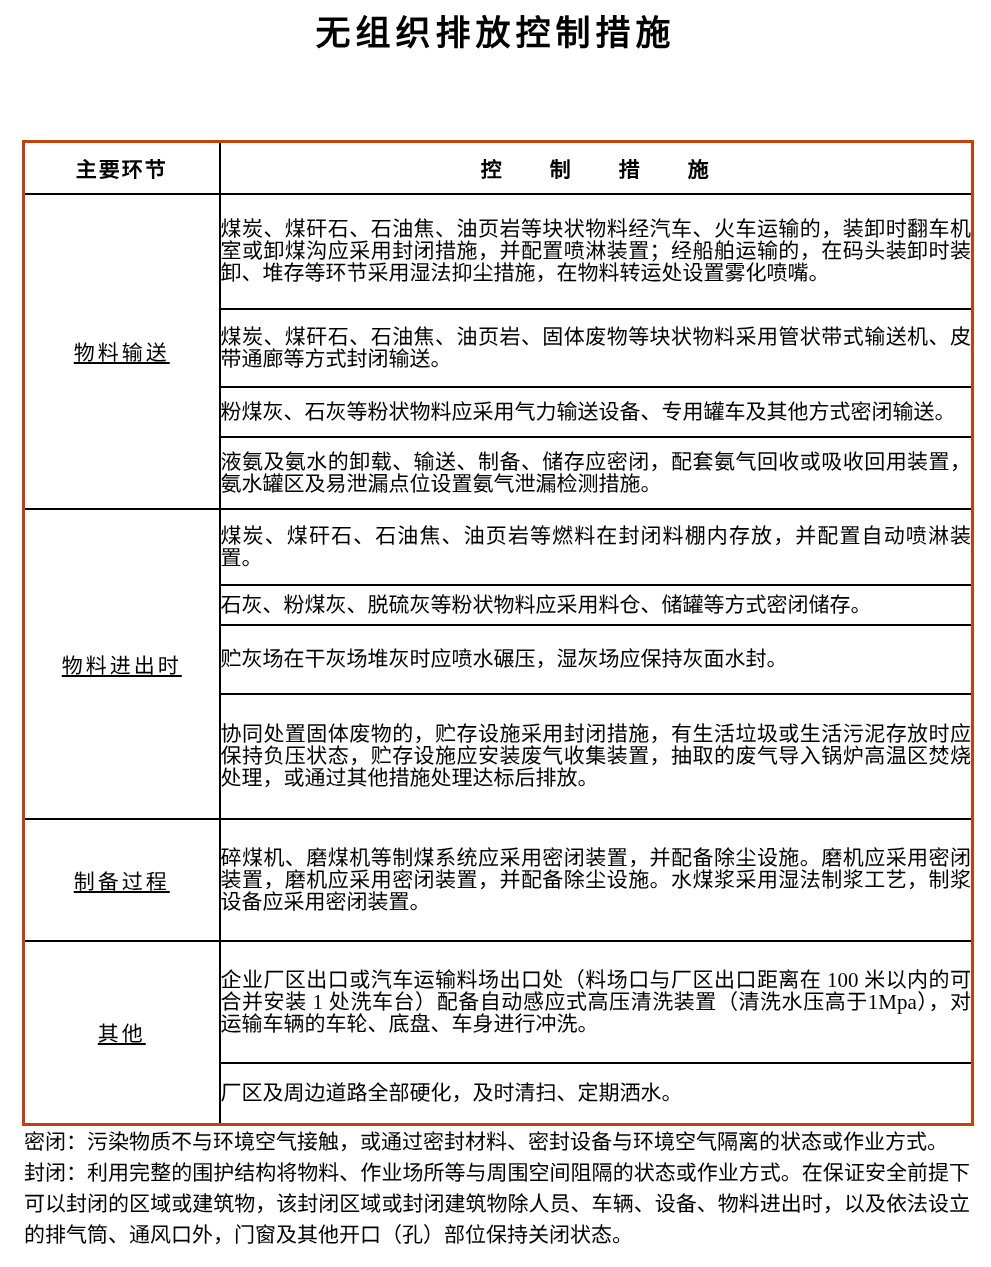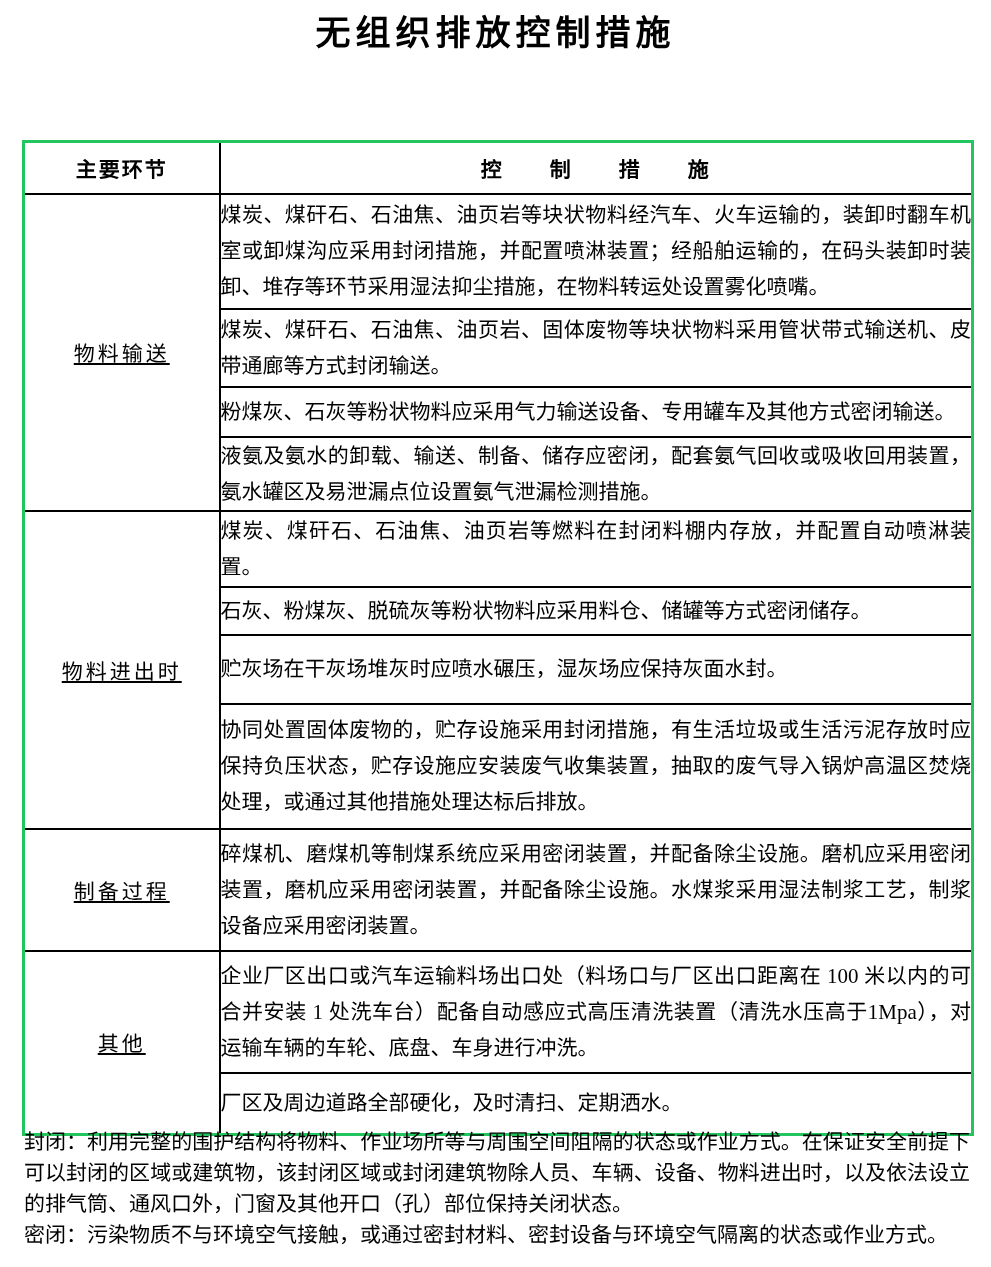--- a/index.html
+++ b/index.html
@@ -28,21 +28,21 @@
     line-height: 42px;
     color: #000000;
   }
   table.measures {
     position: absolute;
     left: 22px;
     top: 140px;
     width: 949px;
     border-collapse: collapse;
     table-layout: fixed;
-    border: 3px solid #22c55e;
+    border: 3px solid #c2410c;
   }
   table.measures th,
   table.measures td {
     border: 2px solid #000000;
     padding: 0;
     vertical-align: middle;
   }
   col.c-stage { width: 196px; }
   col.c-measure { width: 753px; }
   th.hdr {
@@ -55,21 +55,21 @@
   }
   td.stage {
     font-size: 21px;
     text-align: center;
     letter-spacing: 3px;
     color: #000000;
     text-decoration: underline;
   }
   td.measure {
     font-size: 21px;
-    line-height: 36px;
+    line-height: 22px;
     text-align: justify;
     text-justify: inter-ideograph;
     padding: 8px 5px 8px 11px;
     color: #000000;
   }
   .footnotes {
     position: absolute;
     left: 24px;
     top: 1127px;
     width: 946px;
@@ -113,21 +113,21 @@
         <td class="measure">粉煤灰、石灰等粉状物料应采用气力输送设备、专用罐车及其他方式密闭输送。</td>
       </tr>
       <tr style="height:72px">
         <td class="measure">液氨及氨水的卸载、输送、制备、储存应密闭，配套氨气回收或吸收回用装置，氨水罐区及易泄漏点位设置氨气泄漏检测措施。</td>
       </tr>
 
       <tr style="height:76px">
         <td class="stage" rowspan="4">物料进出时</td>
         <td class="measure">煤炭、煤矸石、石油焦、油页岩等燃料在封闭料棚内存放，并配置自动喷淋装置。</td>
       </tr>
-      <tr style="height:48px">
+      <tr style="height:40px">
         <td class="measure">石灰、粉煤灰、脱硫灰等粉状物料应采用料仓、储罐等方式密闭储存。</td>
       </tr>
       <tr style="height:69px">
         <td class="measure">贮灰场在干灰场堆灰时应喷水碾压，湿灰场应保持灰面水封。</td>
       </tr>
       <tr style="height:125px">
         <td class="measure">协同处置固体废物的，贮存设施采用封闭措施，有生活垃圾或生活污泥存放时应保持负压状态，贮存设施应安装废气收集装置，抽取的废气导入锅炉高温区焚烧处理，或通过其他措施处理达标后排放。</td>
       </tr>
 
       <tr style="height:122px">
@@ -139,17 +139,17 @@
         <td class="stage" rowspan="2">其他</td>
         <td class="measure">企业厂区出口或汽车运输料场出口处（料场口与厂区出口距离在 100 米以内的可合并安装 1 处洗车台）配备自动感应式高压清洗装置（清洗水压高于1Mpa），对运输车辆的车轮、底盘、车身进行冲洗。</td>
       </tr>
       <tr style="height:62px">
         <td class="measure">厂区及周边道路全部硬化，及时清扫、定期洒水。</td>
       </tr>
     </tbody>
   </table>
 
   <div class="footnotes">
+    <p>密闭：污染物质不与环境空气接触，或通过密封材料、密封设备与环境空气隔离的状态或作业方式。</p>
     <p>封闭：利用完整的围护结构将物料、作业场所等与周围空间阻隔的状态或作业方式。在保证安全前提下可以封闭的区域或建筑物，该封闭区域或封闭建筑物除人员、车辆、设备、物料进出时，以及依法设立的排气筒、通风口外，门窗及其他开口（孔）部位保持关闭状态。</p>
-    <p>密闭：污染物质不与环境空气接触，或通过密封材料、密封设备与环境空气隔离的状态或作业方式。</p>
   </div>
 
 </div>
 
 </body></html>

